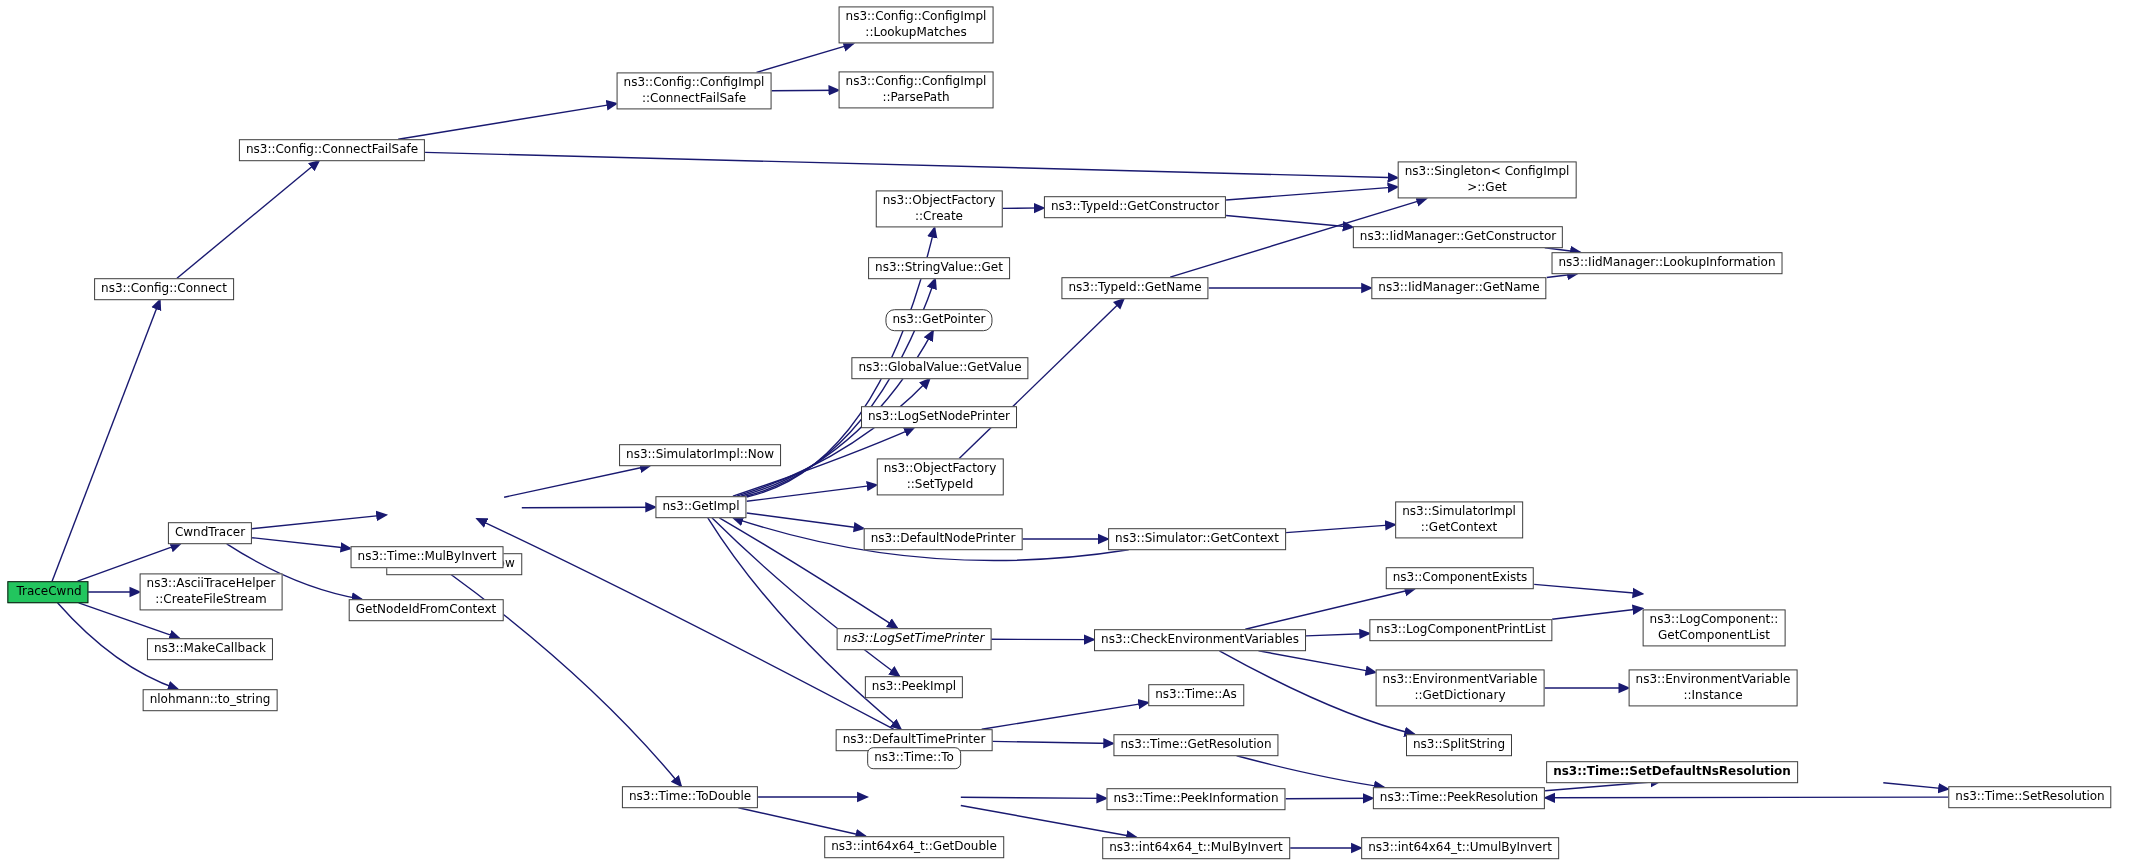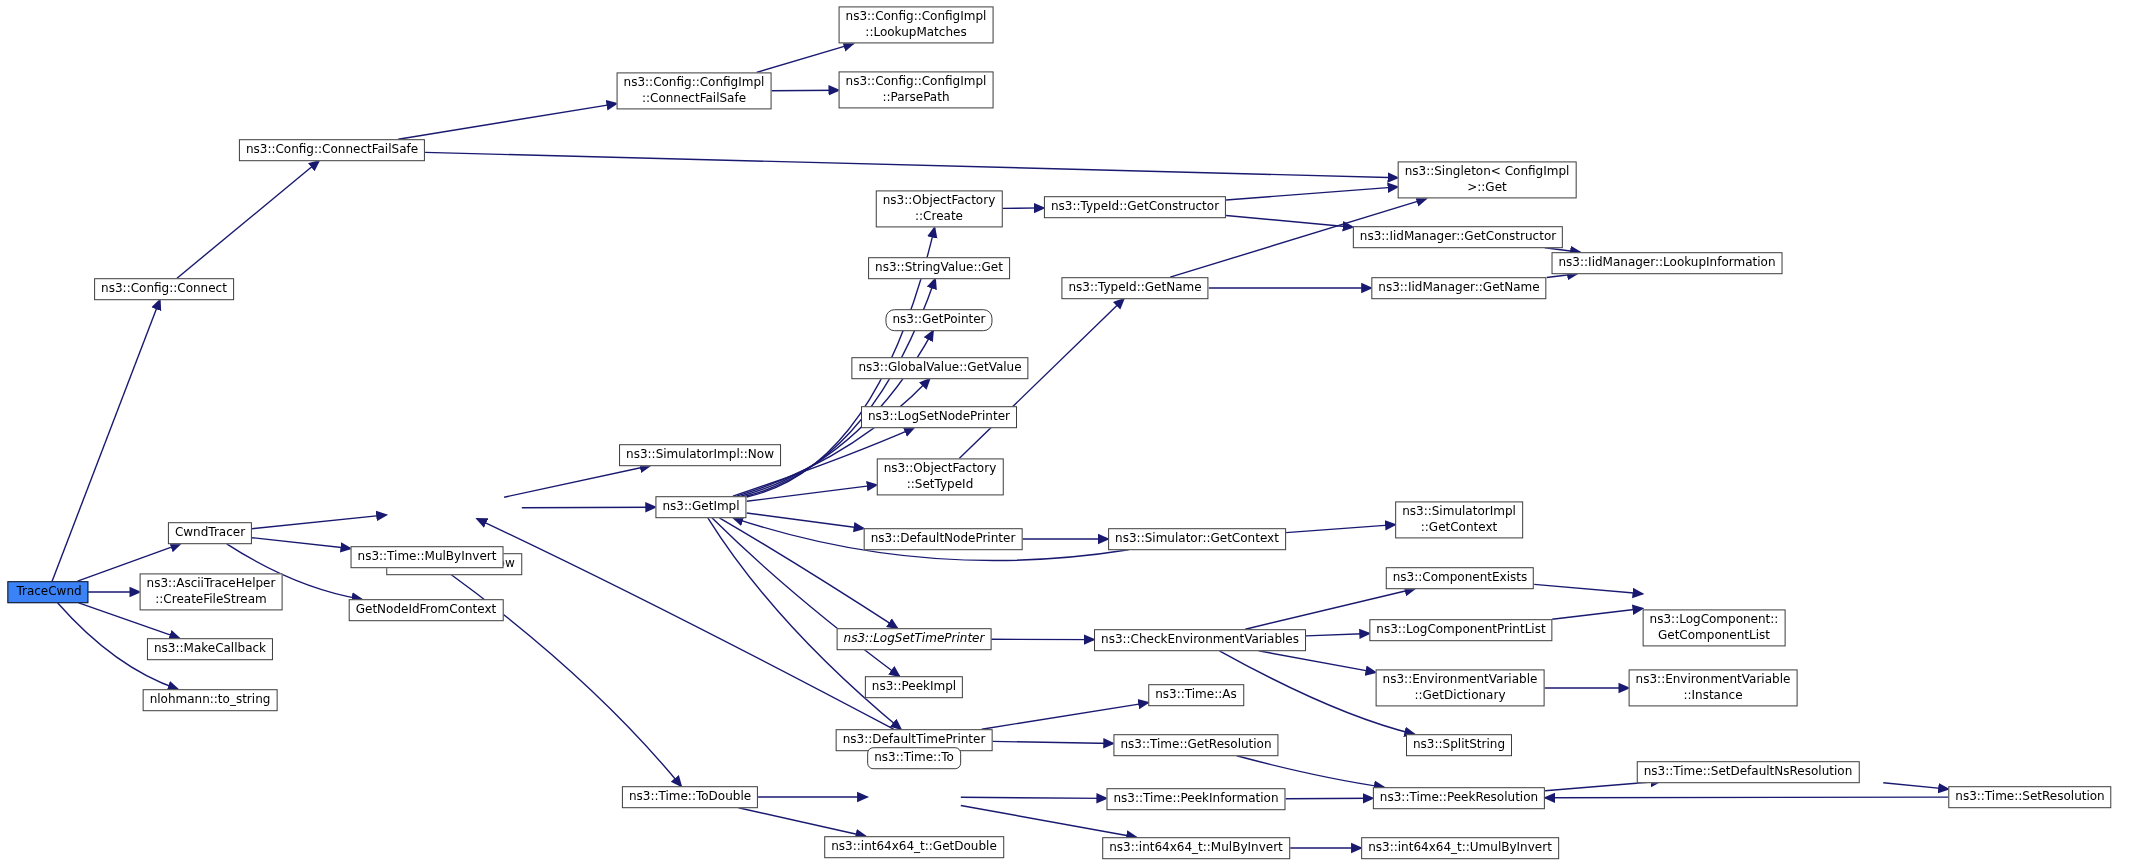--- a/index.html
+++ b/index.html
@@ -4,21 +4,21 @@
 <style>
   html,body{margin:0;padding:0;background:#ffffff;}
   #canvas{position:relative;background:#ffffff;overflow:hidden;
           font-family:"DejaVu Sans","Liberation Sans",sans-serif;}
   #edges{position:absolute;left:0;top:0;}
   .node{position:absolute;transform:translate(-50%,-50%);
         background:#ffffff;border:1.5px solid #3c3c3c;
         padding:2px 6px;font-size:12px;line-height:1.3;color:#000;
         white-space:pre-line;text-align:center;box-sizing:border-box;
         cursor:pointer;}
-  .node.hl{background:#3b82f6;border-color:#161616;cursor:default;padding-left:8px;}
+  .node.hl{background:#22c55e;border-color:#161616;cursor:default;padding-left:8px;}
 </style>
 </head>
 <body>
 
 <div id="canvas" style="width: 2144px; height: 867px;">
   <svg id="edges" width="2144" height="867">
     <defs>
       <marker id="arrowhead" viewBox="0 0 10 10" refX="8.5" refY="5" markerWidth="8.5" markerHeight="8.5" orient="auto-start-reverse">
         <path d="M0,0.6 L10,5 L0,9.4 z" fill="#191970"></path>
       </marker>
@@ -135,15 +135,15 @@
 ::GetDictionary</span></div>
     <div class="node" style="left: 1713px; top: 688px;"><span>ns3::EnvironmentVariable
 ::Instance</span></div>
     <div class="node" style="left: 1459px; top: 745px;"><span>ns3::SplitString</span></div>
     <div class="node" style="left: 1196px; top: 695px;"><span>ns3::Time::As</span></div>
     <div class="node" style="left: 1196px; top: 745px;"><span>ns3::Time::GetResolution</span></div>
     <div class="node" style="left: 1196px; top: 799px;"><span>ns3::Time::PeekInformation</span></div>
     <div class="node" style="left: 1459px; top: 798px; text-align: center;"><span>ns3::Time::PeekResolution</span></div>
     <div class="node" style="left: 1196px; top: 848px;"><span>ns3::int64x64_t::MulByInvert</span></div>
     <div class="node" style="left: 1460px; top: 848px;"><span>ns3::int64x64_t::UmulByInvert</span></div>
-    <div class="node" style="left: 1748px; top: 772px;"><span>ns3::Time::SetDefaultNsResolution</span></div>
+    <div class="node" style="left: 1672px; top: 772px; font-weight: bold;"><span>ns3::Time::SetDefaultNsResolution</span></div>
     <div class="node" style="left: 2030px; top: 797px;"><span>ns3::Time::SetResolution</span></div>
   </div>
 
 </body></html>

